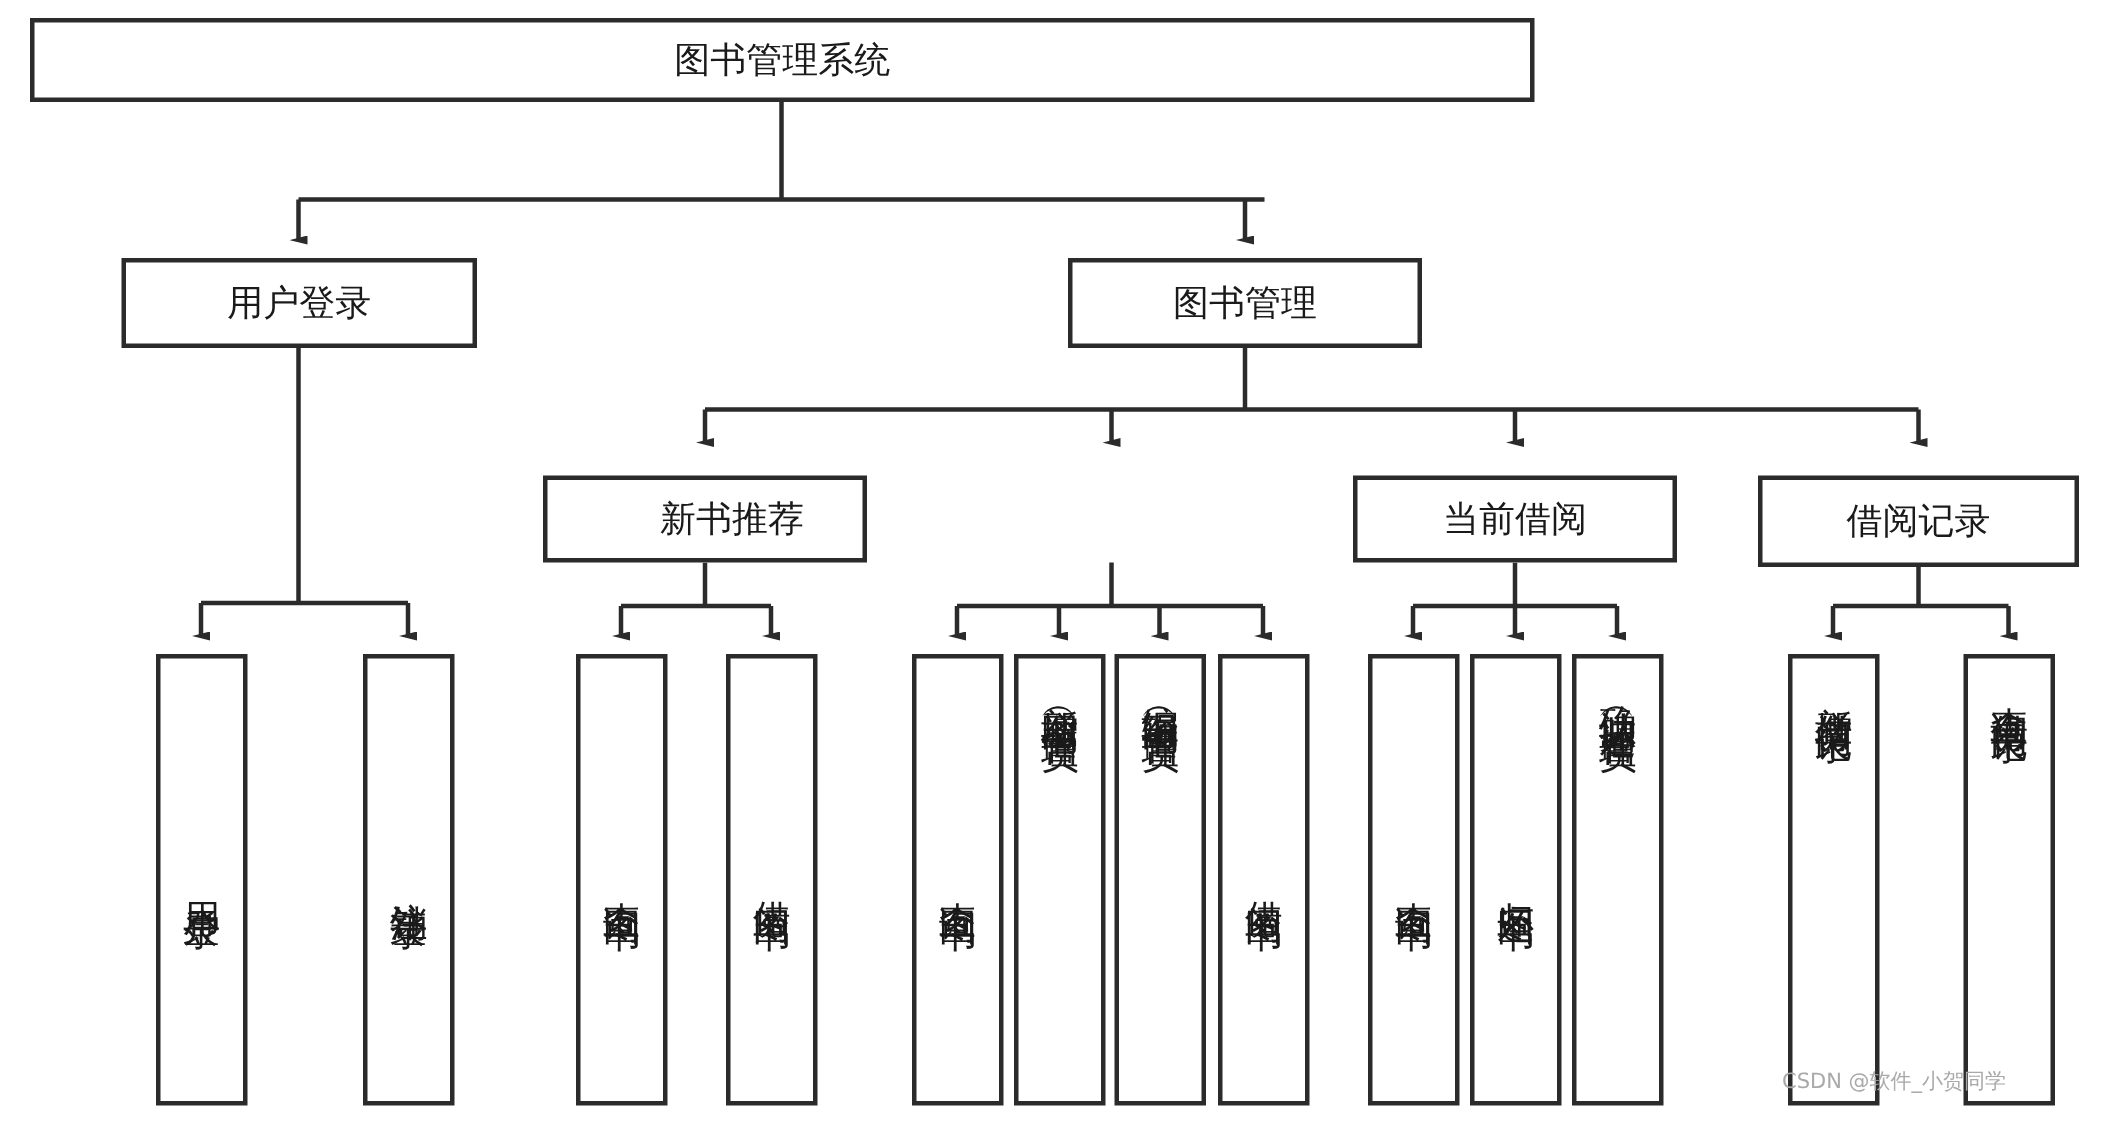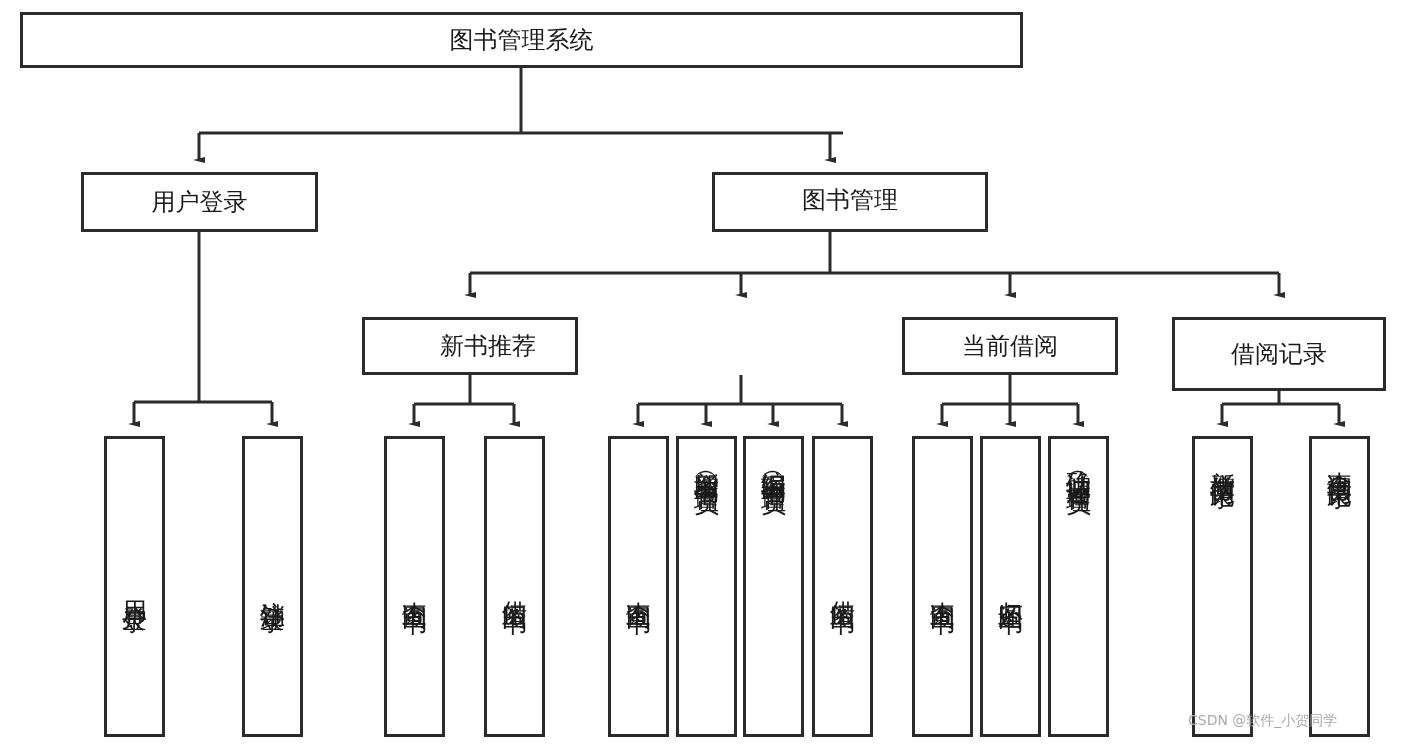--- a/index.html
+++ b/index.html
@@ -131,34 +131,34 @@
   </svg>
 
   <div class="node root horizontal" style="left:20px; top:12px; width:1003px; height:56px;">
     <span class="label">图书管理系统</span>
   </div>
 
   <div class="node horizontal" style="left:81px; top:172px; width:237px; height:60px;">
     <span class="label">用户登录</span>
   </div>
 
-  <div class="node horizontal" style="left:712px; top:172px; width:276px; height:60px;font-family:Liberation Mono, monospace;">
+  <div class="node horizontal" style="left:712px; top:172px; width:236px; height:60px;">
     <span class="label">图书管理</span>
   </div>
 
   <div class="node horizontal" style="left:362px; top:317px; width:216px; height:58px;padding-left:36px;">
     <span class="label">新书推荐</span>
   </div>
 
 
   <div class="node horizontal" style="left:902px; top:317px; width:216px; height:58px;align-items:center;">
     <span class="label">当前借阅</span>
   </div>
 
-  <div class="node horizontal" style="left:1172px; top:317px; width:214px; height:74px;">
+  <div class="node horizontal" style="left:1172px; top:317px; width:214px; height:61px;">
     <span class="label">借阅记录</span>
   </div>
 
   <div class="node vertical mid" style="left: 104px; top: 436px; width: 61px; height: 301px; align-items: center; padding-top: 0px;">
     <span class="label" style="margin-top: 0px;">用户登录</span>
   </div>
 
   <div class="node vertical mid" style="left: 242px; top: 436px; width: 61px; height: 301px; align-items: center; padding-top: 0px;">
     <span class="label" style="margin-top: 0px;">注销登录</span>
   </div>

